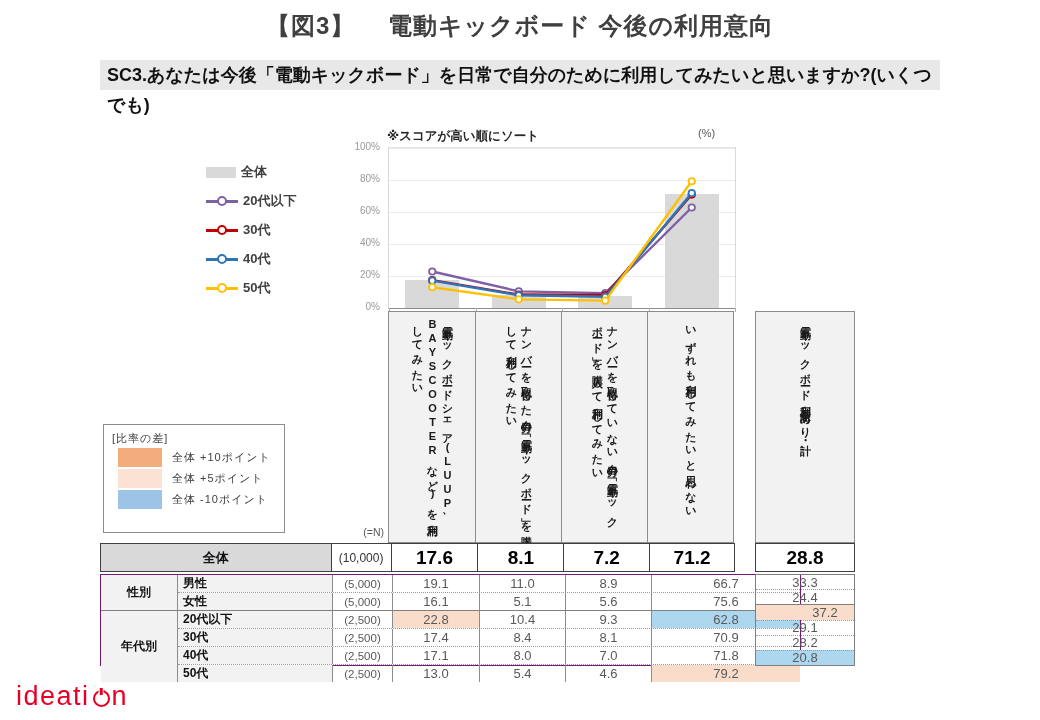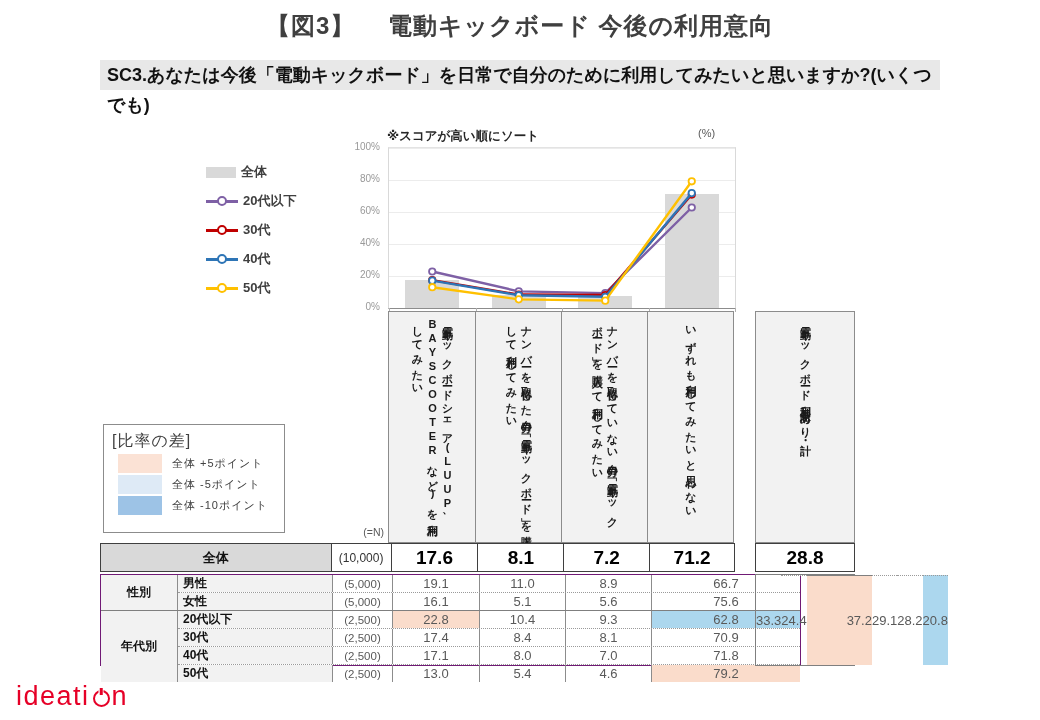--- a/index.html
+++ b/index.html
@@ -61,28 +61,28 @@
   .grows{flex:1;display:flex;flex-direction:column;border-left:1px solid #8c8c8c;}
   .row{display:flex;flex:1;min-height:0;}
   .row + .row{border-top:1px dotted #9a9a9a;}
   .row > div{box-sizing:border-box;display:flex;align-items:center;height:100%;}
   .lcell{width:154px;background:#f2f2f2;font-size:12px;font-weight:bold;color:#111;padding-left:5px;}
   .ncell{width:60px;justify-content:center;font-size:11.5px;color:#595959;border-left:1px solid #8c8c8c;}
   .dcell{justify-content:center;font-size:13px;color:#595959;border-left:1px solid #8c8c8c;}
   .dw1{width:87px;} .dw2{width:86px;} .dw3{width:86px;} .dw4{flex:1;}
 
   
-  #rrows{position:absolute;left:755px;top:574px;width:100px;height:92px;box-sizing:border-box;border:1px solid #7f7f7f;display:flex;flex-direction:row;}
+  #rrows{position:absolute;left:755px;top:574px;width:100px;height:92px;box-sizing:border-box;border:1px solid #7f7f7f;display:flex;flex-direction:column;}
   .rrow{flex:1;display:flex;align-items:center;justify-content:center;font-size:13px;color:#595959;min-height:0;}
   .rrow + .rrow{border-top:1px dotted #9a9a9a;}
   .rrow.solid{border-top:1px solid #7f7f7f;}
 
   
   #diffbox{position:absolute;left:103px;top:424px;width:182px;height:109px;box-sizing:border-box;border:1px solid #8c8c8c;padding:6px 8px;background:#fff;}
-  #diffbox .dtitle{font-size:16px;color:#404040;letter-spacing:1px;}
+  #diffbox .dtitle{font-size:11px;color:#404040;letter-spacing:1px;}
   .ditem{display:flex;align-items:center;height:20px;margin-top:1px;}
   .dsw{width:44px;height:19px;margin-left:6px;}
   .ditem .dlab{margin-left:10px;font-size:11px;color:#404040;letter-spacing:1px;}
 
   
   #logo{position:absolute;left:16px;top:681px;display:flex;align-items:center;font-size:27px;letter-spacing:1.5px;color:#e60027;}
   .power{position:relative;display:inline-block;width:13px;height:13px;border:2.5px solid #e60027;border-radius:50%;margin:0 2px 0 3px;top:2px;}
   .power::before{content:'';position:absolute;top:-4px;left:50%;transform:translateX(-50%);width:5px;height:5px;background:#fff;}
   .power::after{content:'';position:absolute;top:-4px;left:50%;transform:translateX(-50%);width:2.5px;height:7px;background:#e60027;}
 </style>
@@ -279,26 +279,26 @@
     <div class="rrow">24.4</div>
     <div class="rrow solid" style="background: rgb(250, 220, 203); padding-left: 40px;">37.2</div>
     <div class="rrow">29.1</div>
     <div class="rrow">28.2</div>
     <div class="rrow" style="background: rgb(172, 215, 238);">20.8</div>
   </div>
 
   <div id="diffbox">
     <div class="dtitle">[比率の差]</div>
     <div class="ditem">
+      <span class="dsw" style="background: rgb(242, 172, 126);"></span>
+      <span class="dlab">全体 +10ポイント</span>
+    </div>
+    <div class="ditem">
       <span class="dsw" style="background: rgb(251, 226, 213);"></span>
       <span class="dlab">全体 +5ポイント</span>
-    </div>
-    <div class="ditem">
-      <span class="dsw" style="background: rgb(222, 234, 246);"></span>
-      <span class="dlab">全体 -5ポイント</span>
     </div>
     <div class="ditem">
       <span class="dsw" style="background: rgb(157, 195, 230);"></span>
       <span class="dlab">全体 -10ポイント</span>
     </div>
   </div>
 
   <div id="logo">
     <span>ideati</span>
     <span class="power"></span>

